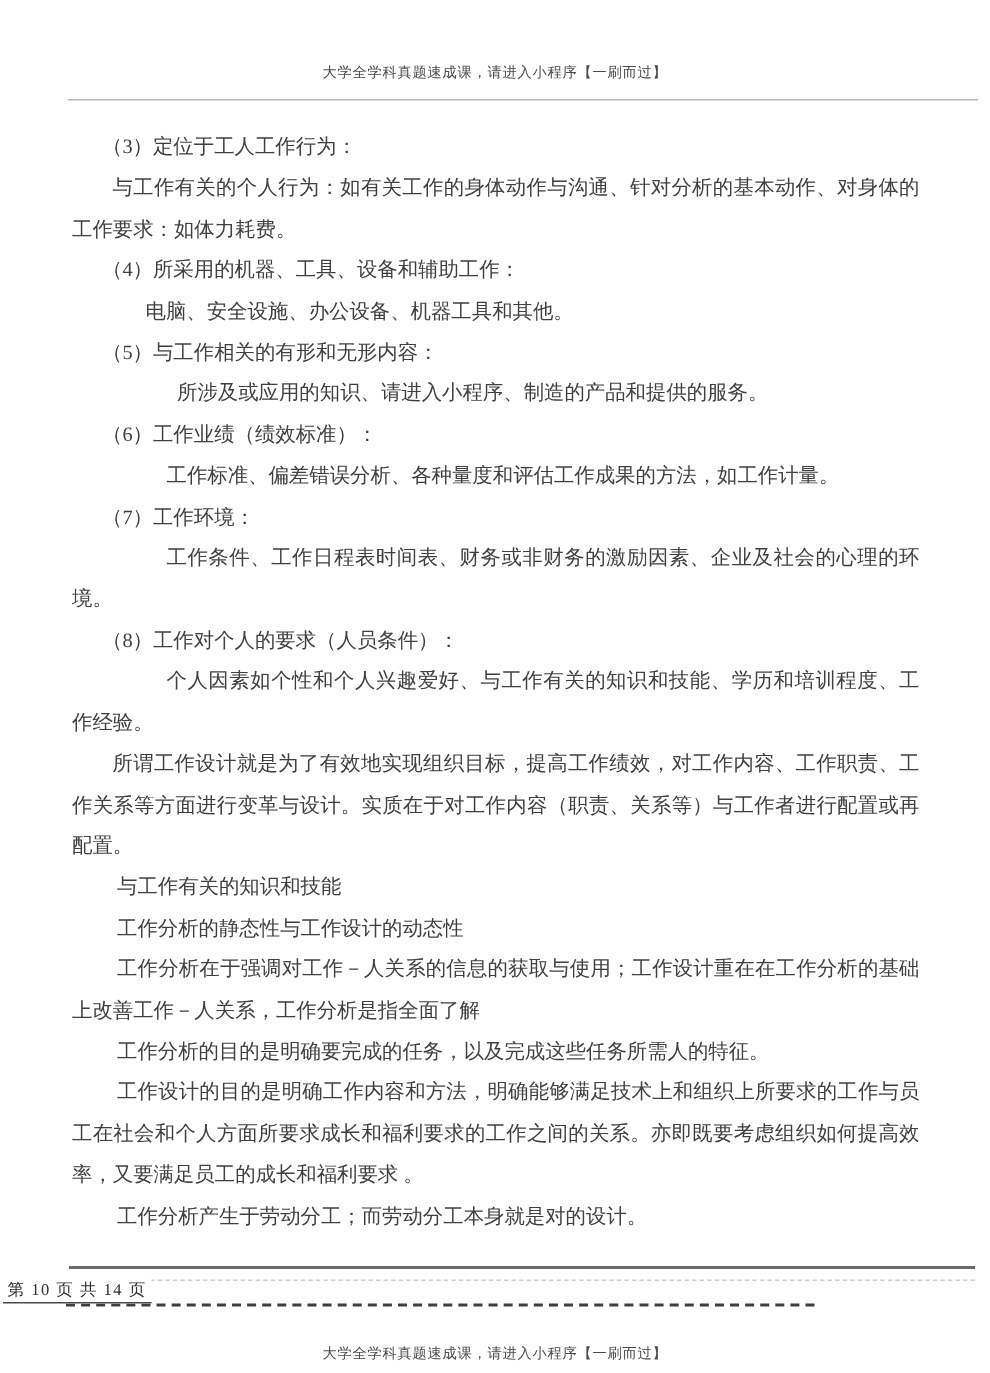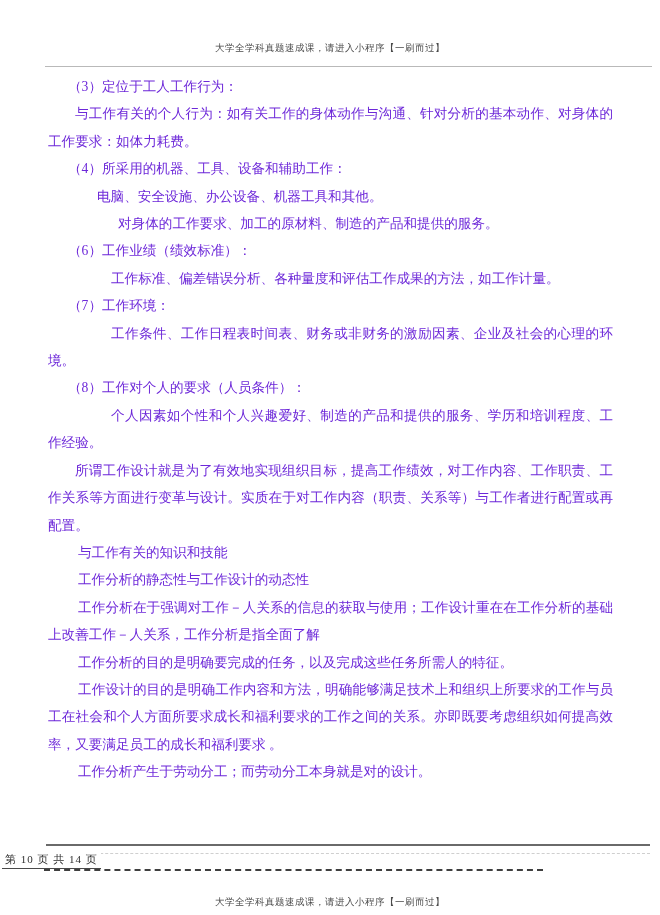--- a/index.html
+++ b/index.html
@@ -13,23 +13,23 @@
   .header-promo {
     position:absolute; top:32px; left:0; width:100%;
     text-align:center; font-size:9.5px; color:#4a4a4a; letter-spacing:0.5px;
   }
   .header-rule {
     position:absolute; top:56px; left:45px; width:607px;
     border-top:1px solid #b9b9b9; height:0;
   }
   
   .doc-body {
-    position:absolute; top:63px; left:48px; width:565px;
+    position:absolute; top:74px; left:48px; width:565px;
     font-size:13.6px; line-height:27.4px; text-align:justify;
-    color:#6d28d9;
+    color:#404040;
   }
   .para { margin:0; }
   .k-item  { text-indent:20px; }
   .k-body  { text-indent:27px; }
   .k-sub   { text-indent:49px; }
   .k-sub2  { text-indent:63px; }
   .k-sub3  { text-indent:70px; }
   .k-num   { text-indent:14px; }
   .k-para  { text-indent:27px; }
   .k-para2 { text-indent:30px; }
@@ -66,27 +66,28 @@
 
   <div class="header-promo">大学全学科真题速成课，请进入小程序【一刷而过】</div>
 
   <div class="header-rule"></div>
 
   <div class="doc-body">
       <div class="para k-item">（3）定位于工人工作行为：</div>
       <div class="para k-body">与工作有关的个人行为：如有关工作的身体动作与沟通、针对分析的基本动作、对身体的工作要求：如体力耗费。</div>
       <div class="para k-item">（4）所采用的机器、工具、设备和辅助工作：</div>
       <div class="para k-sub">电脑、安全设施、办公设备、机器工具和其他。</div>
-      <div class="para k-sub3">对身体的工作要求、加工的原材料、制造的产品和提供的服务。</div>
+      <div class="para k-item">（5）与工作相关的有形和无形内容：</div>
+      <div class="para k-sub3">所涉及或应用的知识、请进入小程序、制造的产品和提供的服务。</div>
       <div class="para k-item">（6）工作业绩（绩效标准）：</div>
       <div class="para k-sub2">工作标准、偏差错误分析、各种量度和评估工作成果的方法，如工作计量。</div>
       <div class="para k-item">（7）工作环境：</div>
       <div class="para k-sub2">工作条件、工作日程表时间表、财务或非财务的激励因素、企业及社会的心理的环境。</div>
       <div class="para k-item">（8）工作对个人的要求（人员条件）：</div>
-      <div class="para k-sub2">个人因素如个性和个人兴趣爱好、制造的产品和提供的服务、学历和培训程度、工作经验。</div>
+      <div class="para k-sub2">个人因素如个性和个人兴趣爱好、与工作有关的知识和技能、学历和培训程度、工作经验。</div>
       <div class="para k-para">所谓工作设计就是为了有效地实现组织目标，提高工作绩效，对工作内容、工作职责、工作关系等方面进行变革与设计。实质在于对工作内容（职责、关系等）与工作者进行配置或再配置。</div>
       <div class="para k-para2">与工作有关的知识和技能</div>
       <div class="para k-para2">工作分析的静态性与工作设计的动态性</div>
       <div class="para k-para2">工作分析在于强调对工作－人关系的信息的获取与使用；工作设计重在在工作分析的基础上改善工作－人关系，工作分析是指全面了解</div>
       <div class="para k-para2">工作分析的目的是明确要完成的任务，以及完成这些任务所需人的特征。</div>
       <div class="para k-para2">工作设计的目的是明确工作内容和方法，明确能够满足技术上和组织上所要求的工作与员工在社会和个人方面所要求成长和福利要求的工作之间的关系。亦即既要考虑组织如何提高效率，又要满足员工的成长和福利要求 。</div>
       <div class="para k-para2">工作分析产生于劳动分工；而劳动分工本身就是对的设计。</div>
     </div>
 
   <div class="footer-rule"></div>

